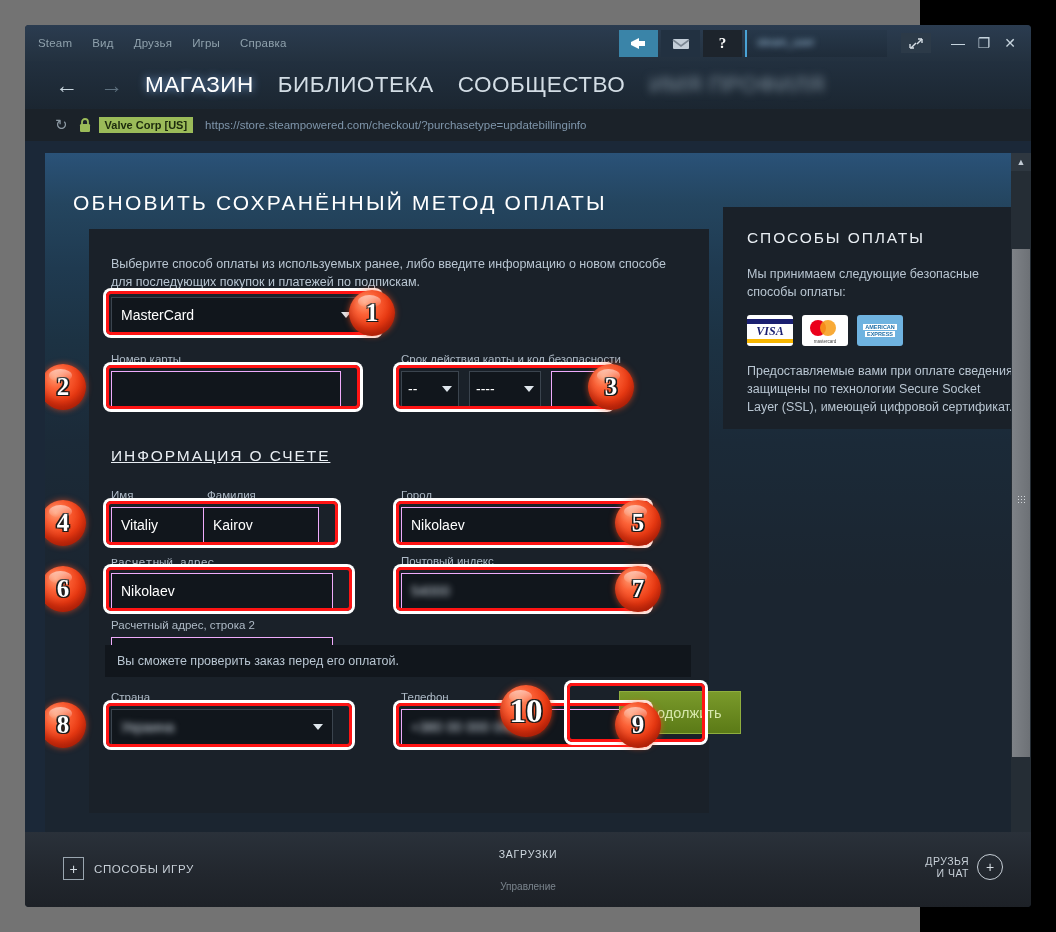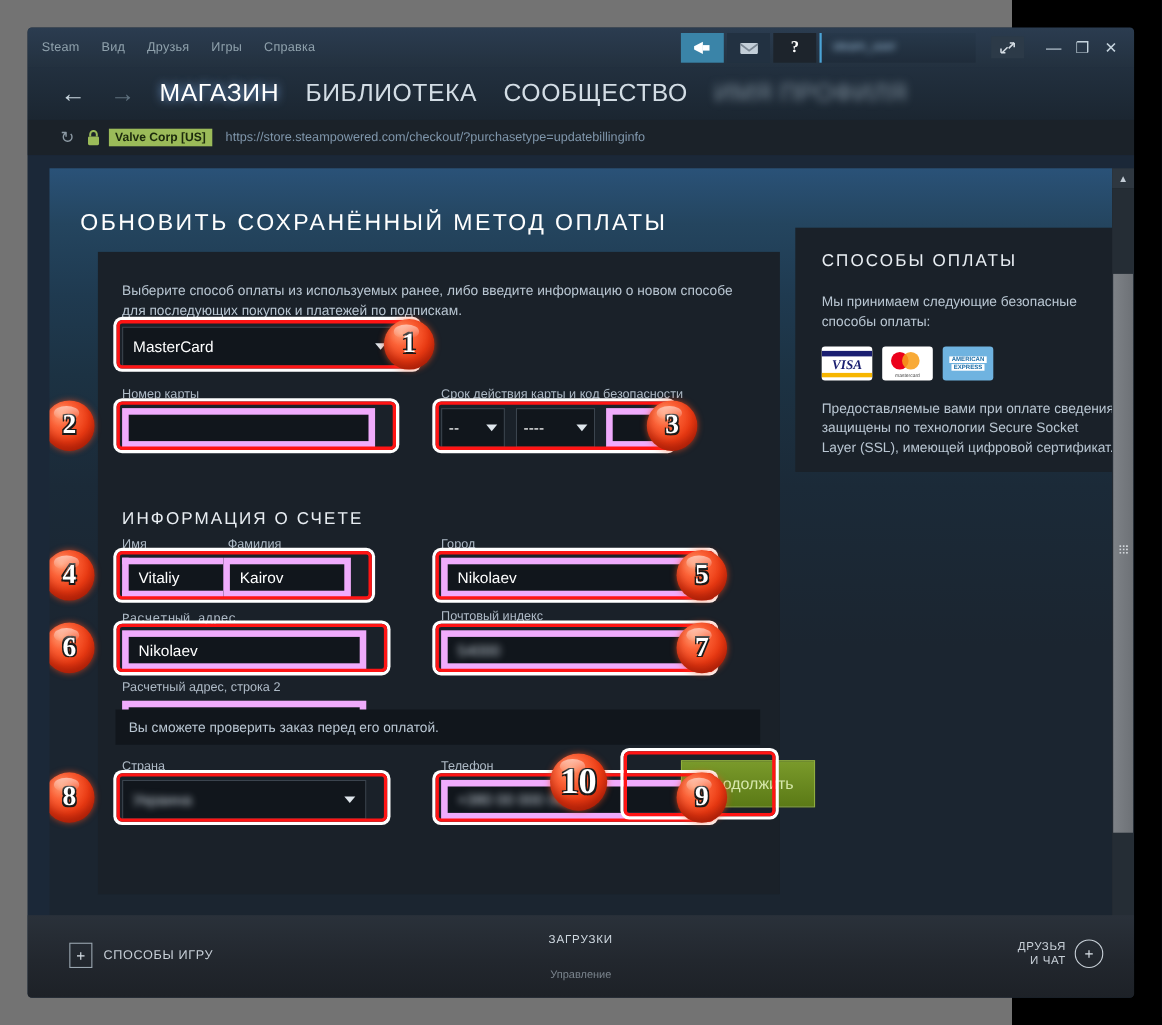--- a/index.html
+++ b/index.html
@@ -128,21 +128,21 @@
   }
   .panel-text {
     color:#b9c6d2; font-size:12.5px; line-height:18px;
   }
   .field-label { color:#aebac6; font-size:11.5px; margin-bottom:4px; display:block; }
   .sec-heading {
     color:#e9eef3; font-size:15.5px; letter-spacing:1.9px; font-weight:400;
   }
 
   .inp {
-    background:#11161c; border:6px solid #f0abfc;
+    background:#11161c; border:1px solid #f0abfc;
     color:#ffffff; font-size:14px;
     height:36px; padding:0 9px; outline:none;
     font-family:"Liberation Sans", sans-serif;
   }
   .sel {
     background:#11161c; border:1px solid #3b444e;
     color:#ffffff; font-size:14px; height:36px;
     display:flex; align-items:center; padding:0 9px;
     justify-content:space-between;
   }
@@ -325,21 +325,21 @@
           <div class="sel" style="position:absolute;left:312px;top:142px;width:58px;padding:0 6px;">
             <span>--</span>
             <span class="caret"></span>
           </div>
           <div class="sel" style="position:absolute;left:380px;top:142px;width:72px;padding:0 6px;">
             <span>----</span>
             <span class="caret"></span>
           </div>
           <input class="inp" style="position: absolute; left: 462px; top: 142px; width: 50px;" value="">
 
-          <div class="sec-heading" style="position:absolute;left:22px;top:234px;">ИНФОРМАЦИЯ О СЧЕТЕ</div>
+          <div class="sec-heading" style="position:absolute;left:22px;top:218px;text-decoration:underline;">ИНФОРМАЦИЯ О СЧЕТЕ</div>
 
           <label class="field-label" style="position:absolute;left:22px;top:260px;">Имя</label>
           <label class="field-label" style="position:absolute;left:118px;top:260px;">Фамилия</label>
           <input class="inp" style="position: absolute; left: 22px; top: 278px; width: 92px; border-right: none;" value="Vitaliy">
           <input class="inp" style="position: absolute; left: 114px; top: 278px; width: 116px;" value="Kairov">
 
           <label class="field-label" style="position:absolute;left:312px;top:260px;">Город</label>
           <input class="inp" style="position: absolute; left: 312px; top: 278px; width: 230px;" value="Nikolaev">
 
           <label class="field-label" style="position:absolute;left:22px;top:327px;font-family:Liberation Mono, monospace;">Расчетный адрес</label>

